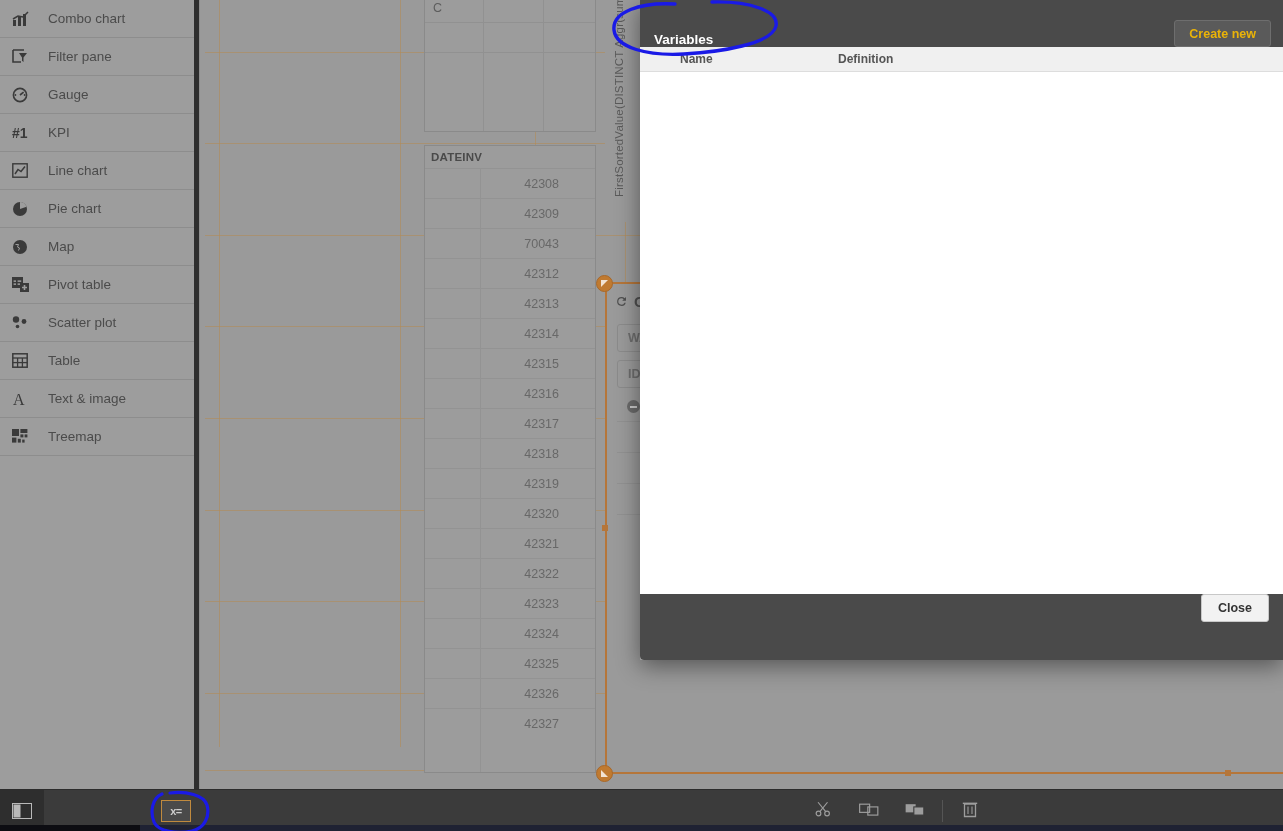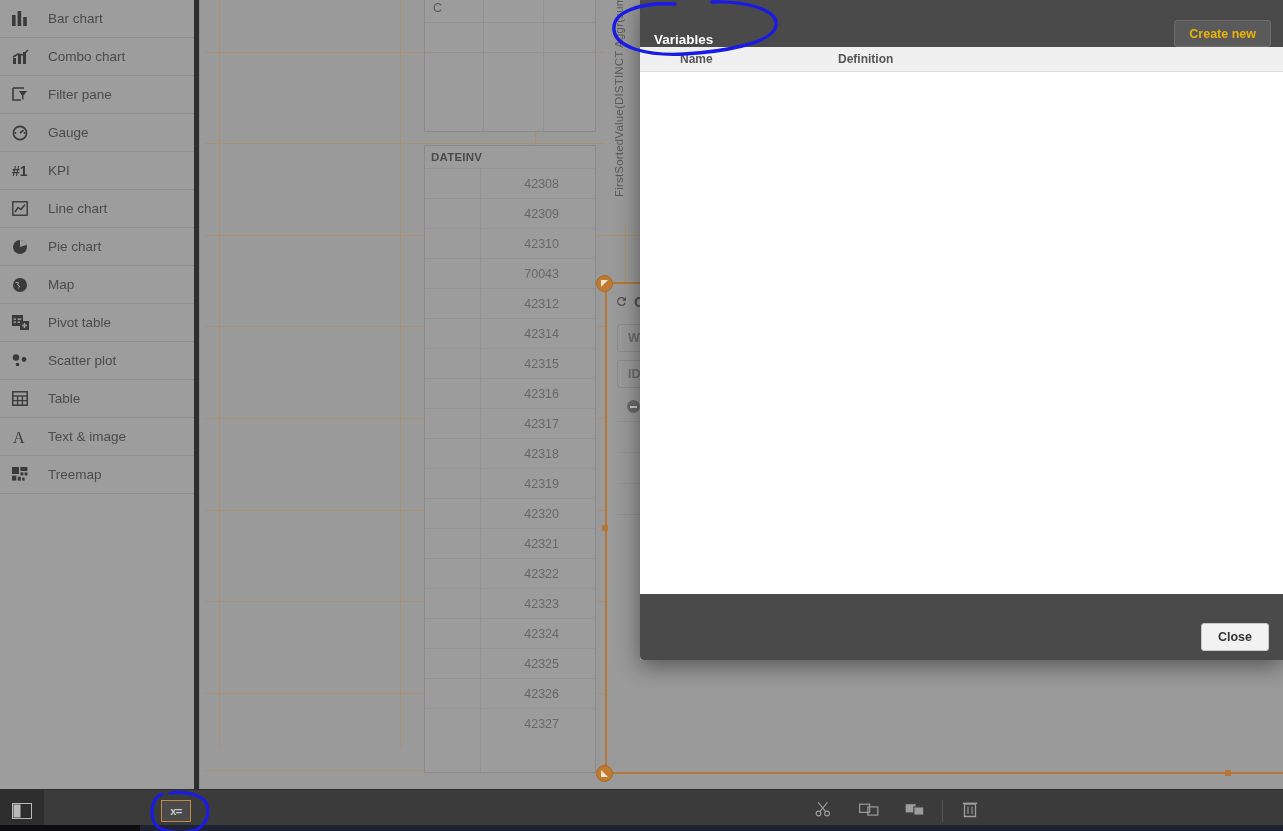--- a/index.html
+++ b/index.html
@@ -233,21 +233,21 @@
     display: flex; align-items: center;
     color: #555; font-size: 12px; font-weight: bold;
   }
   .th-name { width: 198px; padding-left: 40px; }
   .th-def { flex: 1; }
   .modal-body {
     height: 522px; background: #fff; overflow: auto;
   }
   .modal-footer {
     height: 86px; background: #4a4a4a;
-    display: flex; align-items: center; justify-content: flex-end;
+    display: flex; justify-content: flex-end;
     padding-right: 14px;
   }
   .btn-close {
     background: #f2f2f2; color: #333;
     border: 1px solid #c8c8c8; border-radius: 3px;
     height: 28px; padding: 0 16px;
     font-size: 12.5px; font-weight: bold;
     font-family: "Liberation Sans", sans-serif;
     cursor: pointer;
   }
@@ -258,30 +258,20 @@
 </style>
 </head>
 <body>
 
 <div id="root">
 
   <div class="workspace">
 
     <div class="asset-panel">
       <div id="asset-list">
-          <div class="asset-item">
-            <span class="ai-icon">
-              <svg width="16" height="15" viewBox="0 0 16 15">
-                <rect x="0" y="4" width="3.6" height="11" fill="currentColor"></rect>
-                <rect x="5.6" y="0" width="3.6" height="15" fill="currentColor"></rect>
-                <rect x="11.2" y="6" width="3.6" height="9" fill="currentColor"></rect>
-              </svg>
-            </span>
-            <span class="asset-label">Bar chart</span>
-          </div>
           <div class="asset-item">
             <span class="ai-icon">
               <svg width="17" height="15" viewBox="0 0 17 15">
                 <rect x="1" y="9" width="3" height="6" fill="currentColor"></rect>
                 <rect x="6" y="6" width="3" height="9" fill="currentColor"></rect>
                 <rect x="11" y="3" width="3" height="12" fill="currentColor"></rect>
                 <polyline points="1,8 6,5 11,6 16,1" fill="none" stroke="currentColor" stroke-width="1.5"></polyline>
               </svg>
             </span>
             <span class="asset-label">Combo chart</span>
@@ -429,23 +419,23 @@
         <div class="r"></div>
         <div class="r" style="border-bottom:none;"></div>
       </div>
 
       <div class="obj-dateinv">
         <div class="dateinv-head">DATEINV</div>
         <div class="dateinv-colsplit"></div>
         <div id="dateinv-rows">
             <div class="dateinv-row">42308</div>
             <div class="dateinv-row">42309</div>
-            <div class="dateinv-row">42310</div>
             <div class="dateinv-row">70043</div>
             <div class="dateinv-row">42312</div>
+            <div class="dateinv-row">42313</div>
             <div class="dateinv-row">42314</div>
             <div class="dateinv-row">42315</div>
             <div class="dateinv-row">42316</div>
             <div class="dateinv-row">42317</div>
             <div class="dateinv-row">42318</div>
             <div class="dateinv-row">42319</div>
             <div class="dateinv-row">42320</div>
             <div class="dateinv-row">42321</div>
             <div class="dateinv-row">42322</div>
             <div class="dateinv-row">42323</div>

